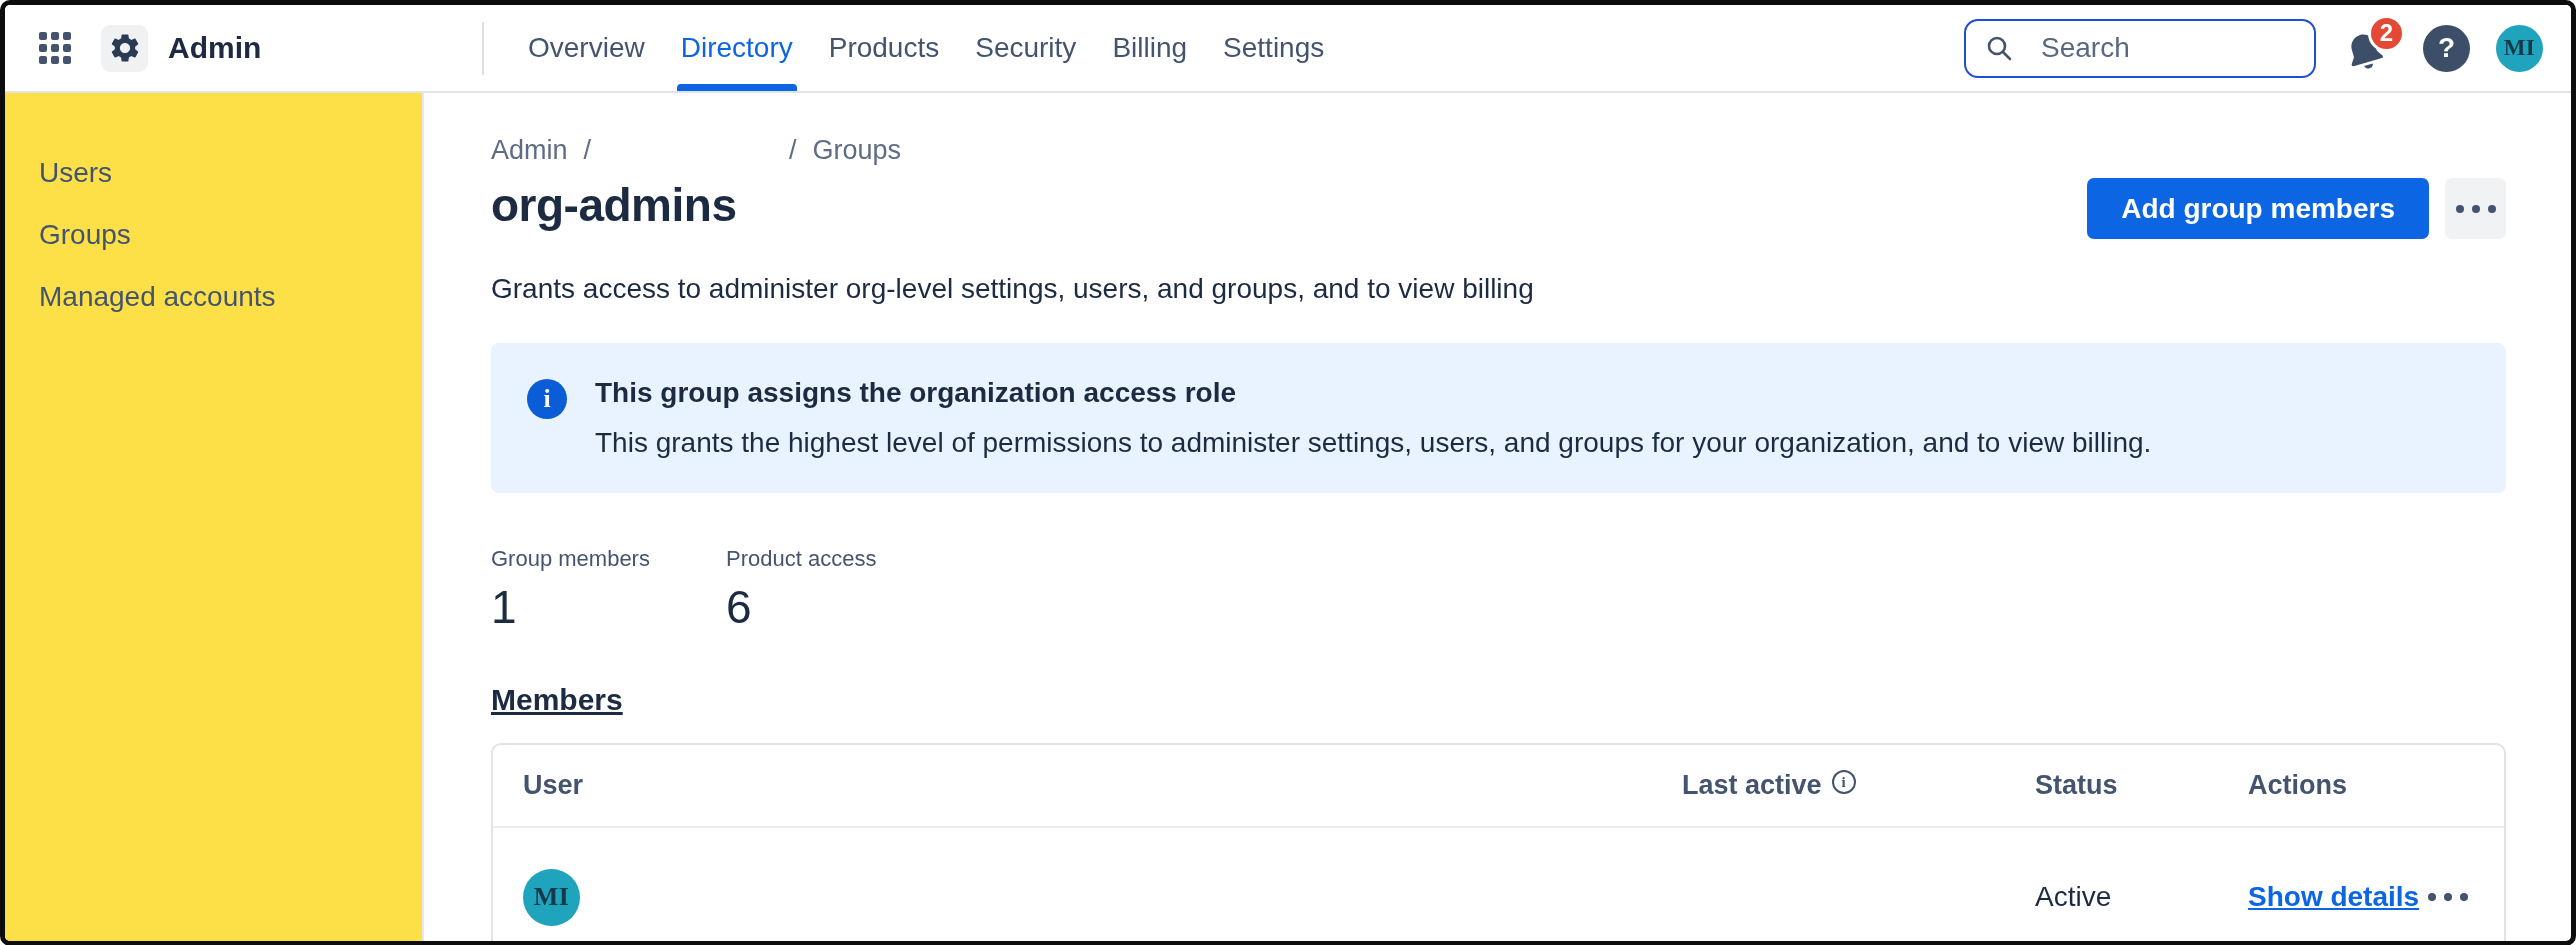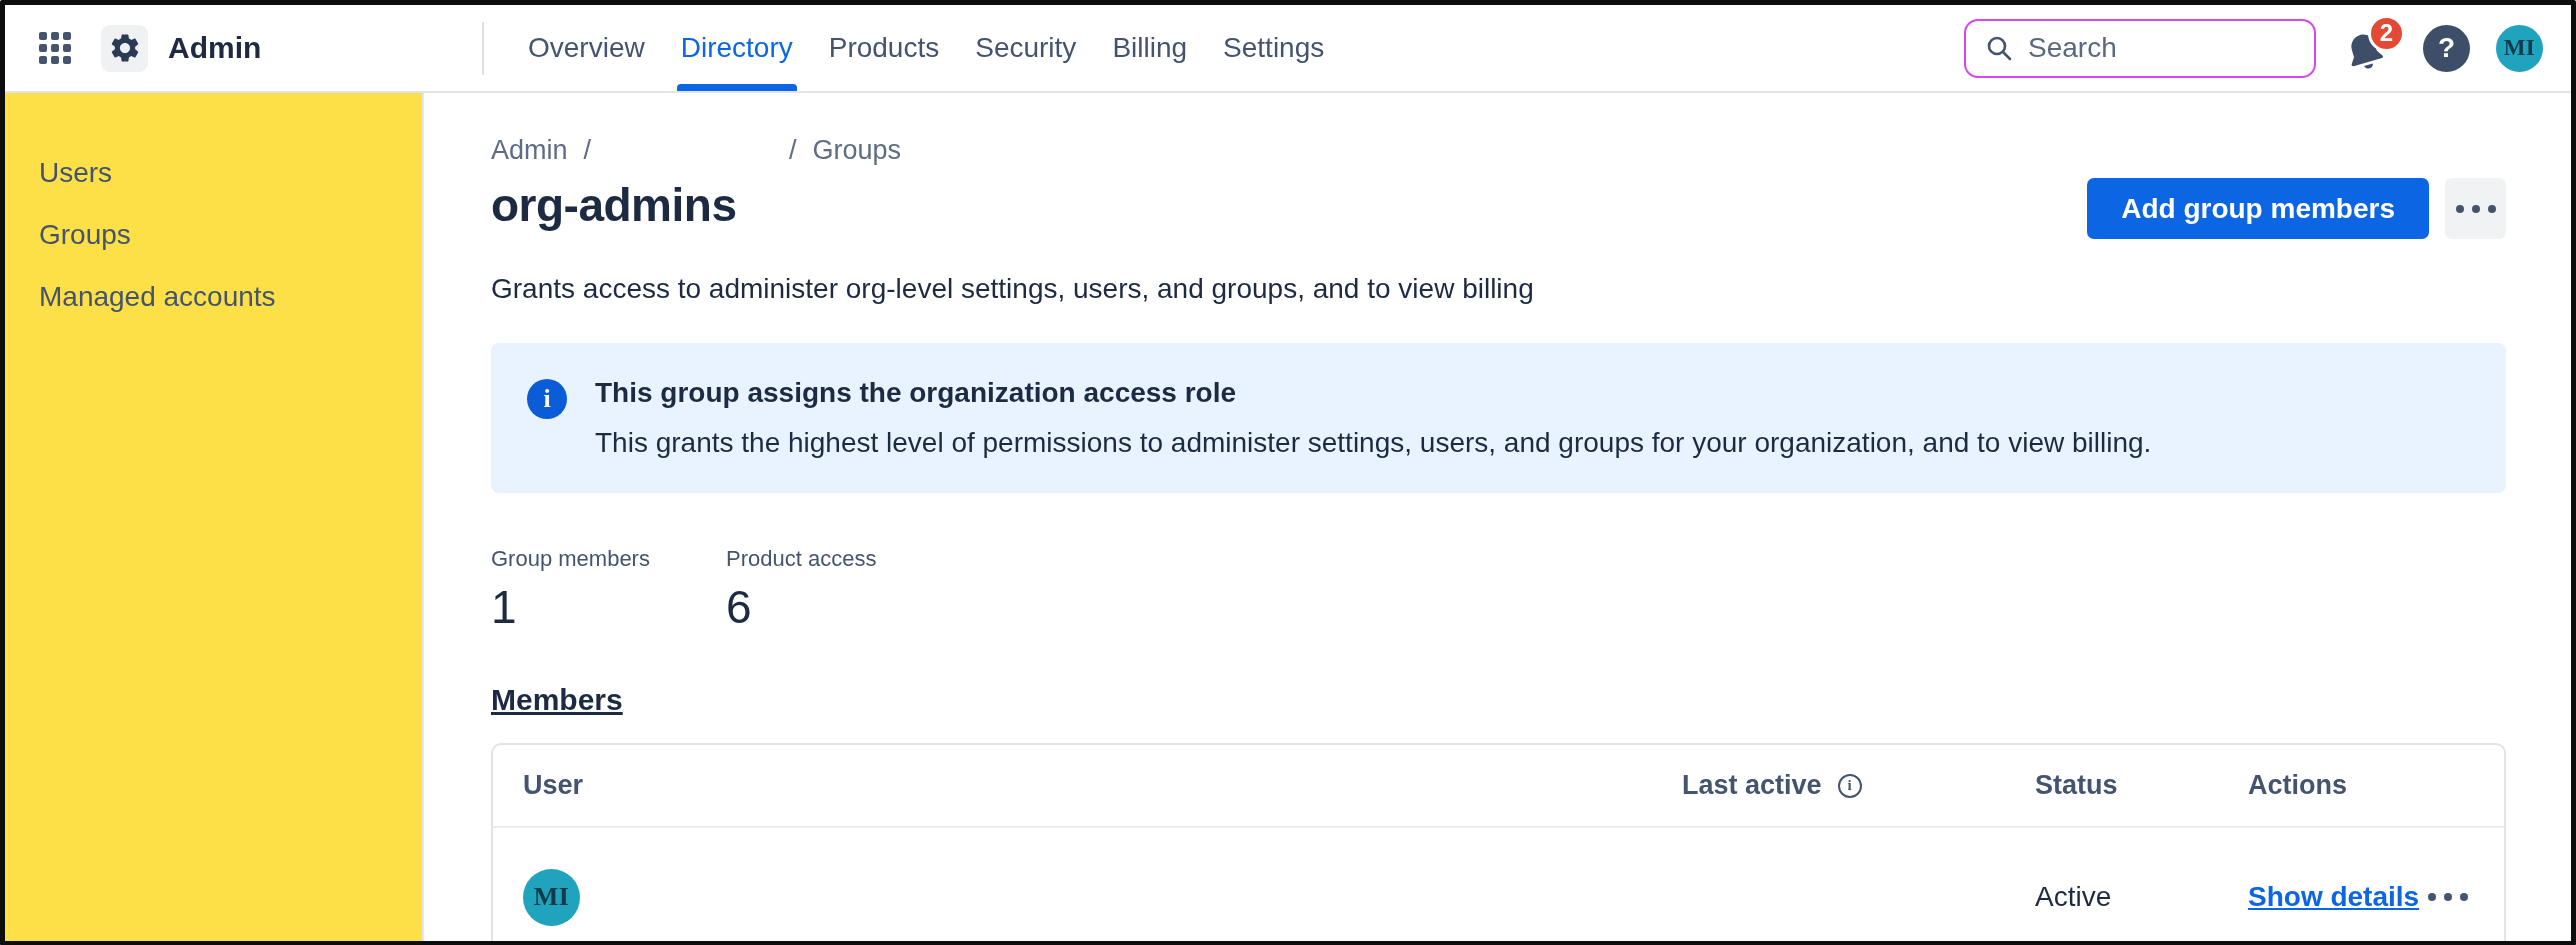--- a/index.html
+++ b/index.html
@@ -1,21 +1,21 @@
 <!DOCTYPE html>
 <html><head>
 <meta charset="utf-8">
 <style>
   * { margin:0; padding:0; box-sizing:border-box; }
   html,body { background:#ffffff; }
   body { font-family:"Liberation Sans", sans-serif; color:#1C2B41; }
 
   .frame {
     width:2576px; height:946px;
-    border:5px solid #0d0d0d; border-radius:2px;
+    border:5px solid #0d0d0d; border-radius:10px;
     overflow:hidden; background:#fff;
     display:flex; flex-direction:column;
   }
 
   
   .topbar {
     height:88px; flex:none; background:#fff;
     border-bottom:2px solid #E0E3E8;
     display:flex; align-items:stretch;
     padding:0 28px 0 30px;
@@ -33,22 +33,22 @@
     position:relative; display:flex; align-items:center;
     padding:0 18px; font-size:28px; font-weight:500; color:#44546F; cursor:pointer; white-space:nowrap;
   }
   .tab.active { color:#0C66E4; }
   .tab.active::after {
     content:""; position:absolute; left:14px; right:14px; bottom:0;
     height:7px; background:#0C66E4; border-radius:4px 4px 0 0;
   }
   .tb-right { margin-left:auto; display:flex; align-items:center; gap:26px; }
   .searchbox {
-    width:352px; height:59px; border:2px solid #d946ef; border-radius:14px;
-    display:flex; align-items:center; gap:14px; padding:0 18px; background:#fff; cursor:text;
+    width:352px; height:59px; border:2px solid #1d4ed8; border-radius:14px;
+    display:flex; align-items:center; gap:27px; padding:0 18px; background:#fff; cursor:text;
   }
   .searchbox .ph { font-size:28px; color:#596980; }
   .bell-wrap { position:relative; width:55px; height:59px; display:flex; align-items:flex-end; justify-content:flex-start; cursor:pointer; }
   .bell-svg { transform:rotate(-16deg); margin-bottom:2px; }
   .badge {
     position:absolute; top:-4px; right:-8px; min-width:37px; height:37px; padding:0 6px;
     border-radius:19px; background:#E34935; color:#fff; font-size:24px; font-weight:700;
     display:flex; align-items:center; justify-content:center; border:3px solid #fff;
   }
   .help-btn {
@@ -111,21 +111,21 @@
   .members-heading { margin-top:49px; font-size:30px; font-weight:700; color:#1C2B41;text-decoration:underline; }
 
   .table {
     margin-top:26px; border:2px solid #E0E3E8; border-radius:10px; overflow:hidden; background:#fff;
   }
   .t-head, .t-row {
     display:grid; grid-template-columns:1fr 353px 213px 256px;
     align-items:center; padding-left:30px;
   }
   .t-head { height:83px; border-bottom:2px solid #EBEDF0; font-size:27px; font-weight:700; color:#44546F; }
-  .th-lastactive { display:flex; align-items:center; gap:16px; }
+  .th-lastactive { display:flex; align-items:flex-start; gap:10px; }
   .mini-info {
     width:24px; height:24px; border-radius:50%; border:2px solid #44546F; color:#44546F;
     font-size:15px; font-weight:700; display:flex; align-items:center; justify-content:center;
     font-family:"Liberation Serif", serif; cursor:pointer;
   }
   .t-row { height:138px; font-size:28px; color:#1C2B41; }
   .user-cell { display:flex; align-items:center; gap:26px; }
   .row-avatar {
     width:57px; height:57px; border-radius:50%; background:#20A3BD;
     color:#14394A; font-family:"Liberation Serif", serif; font-weight:700; font-size:26px;

